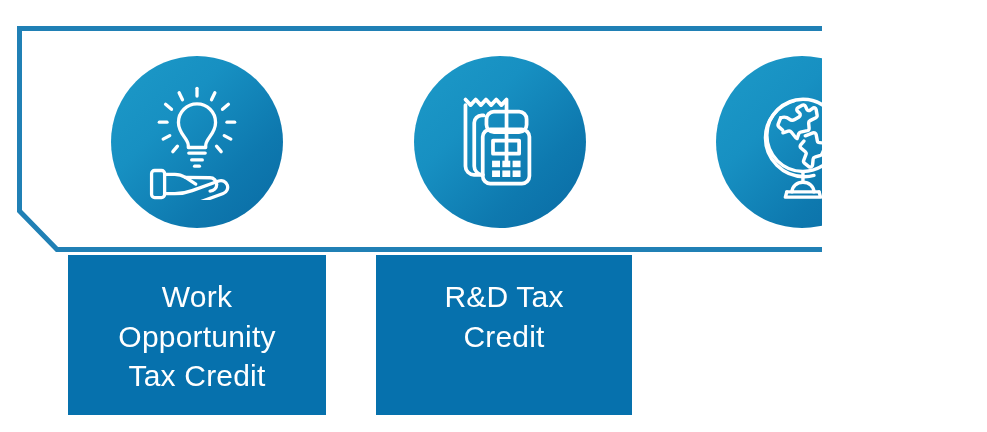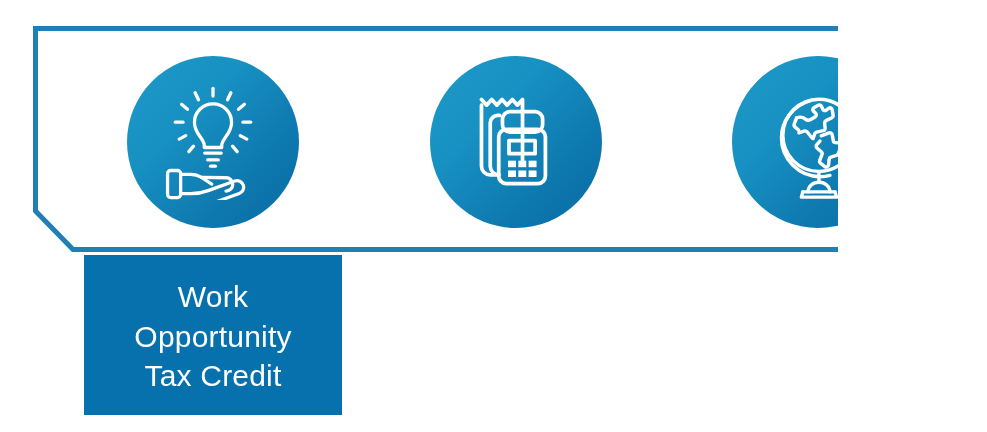--- a/index.html
+++ b/index.html
@@ -9,21 +9,20 @@
   }
   body {
     font-family: "Liberation Sans", sans-serif;
   }
   #infographic {
     position: relative;
     width: 822px;
     height: 432px;
     background: #ffffff;
     overflow: hidden;
-    margin-left: 16px;
   }
 
   
   .frame-outline {
     position: absolute;
     left: 0;
     top: 0;
     width: 987px;
     height: 432px;
     pointer-events: none;
@@ -196,17 +195,21 @@
   </div>
 
   <div class="label-row">
 
     <div class="label-box b1">
       <div class="label-text">Work
 Opportunity
 Tax Credit</div>
     </div>
 
+    <div class="label-box b2">
+      <div class="label-text">R&amp;D Tax
+Credit</div>
+    </div>
 
 
   </div>
 
 </div>
 
 </body></html>

